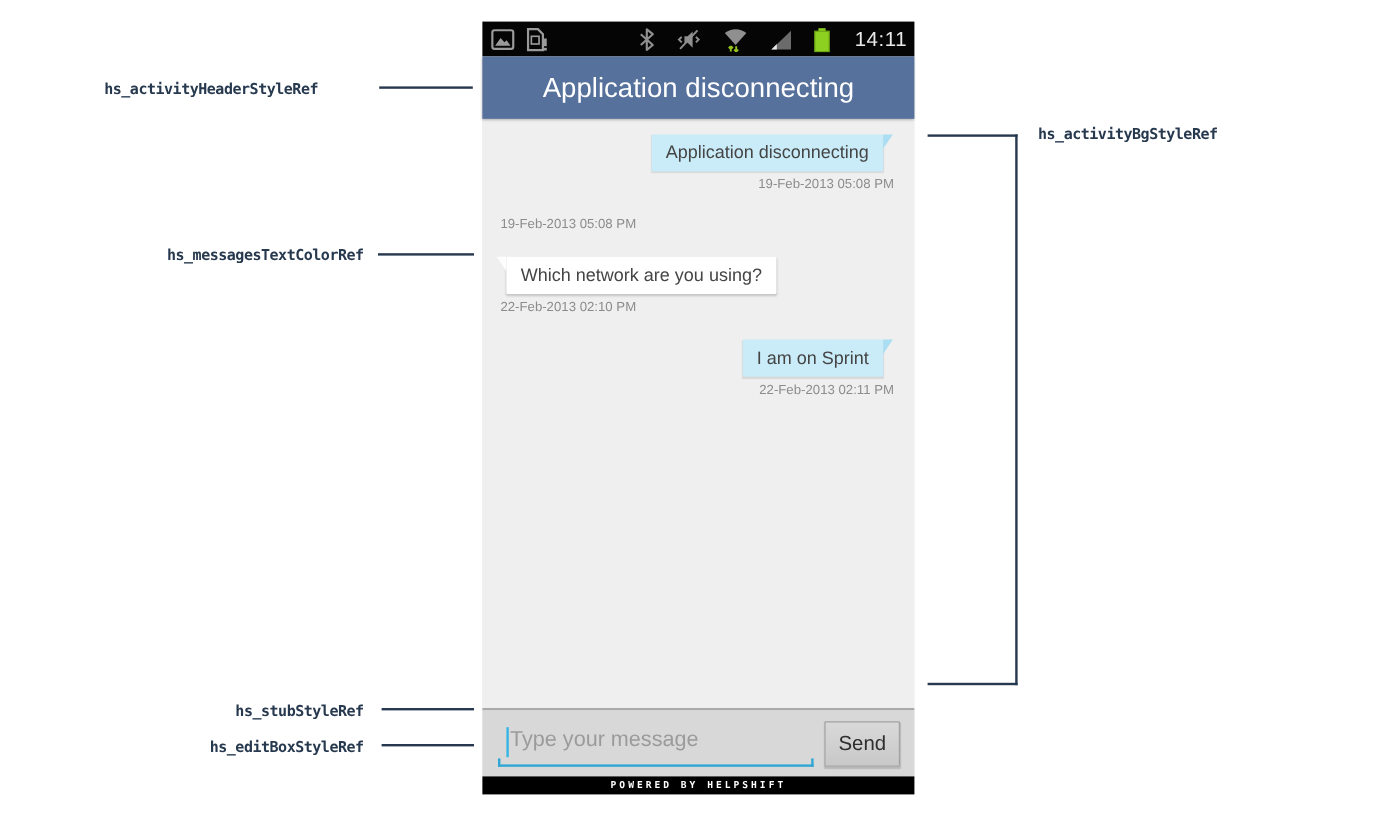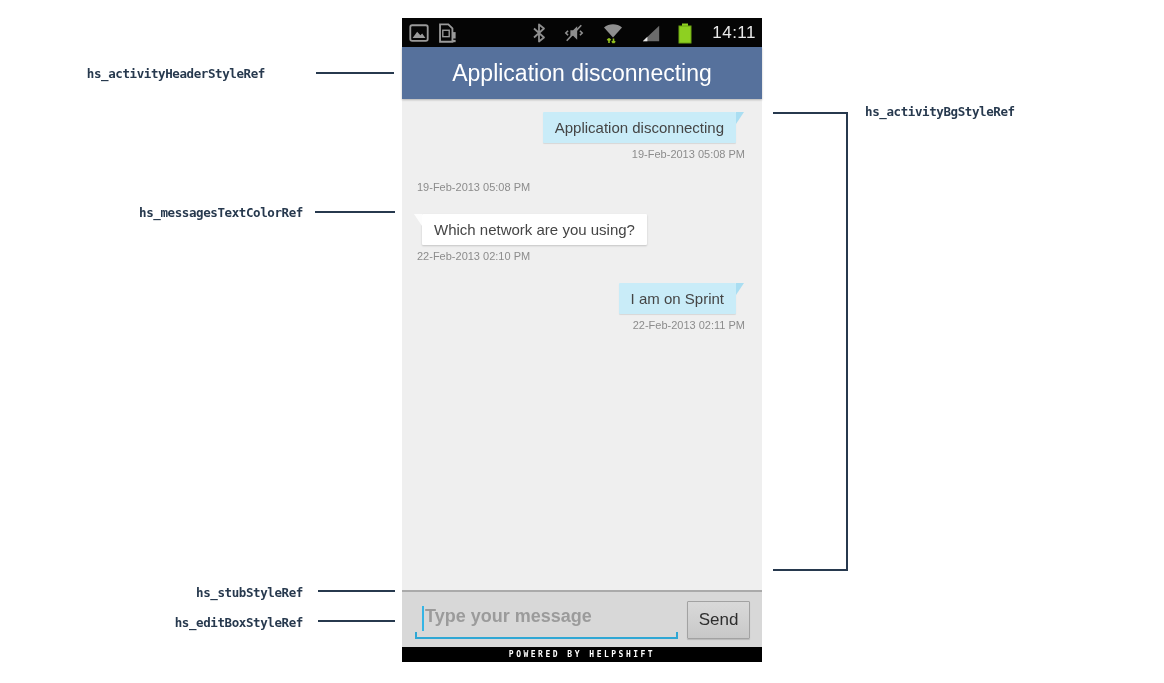--- a/index.html
+++ b/index.html
@@ -84,21 +84,20 @@
     border-bottom:2px solid #2fa7d4; }
   .edit-box::before, .edit-box::after {
     content:""; position:absolute; bottom:-2px; width:2px; height:7px; background:#2fa7d4;
   }
   .edit-box::before { left:0; }
   .edit-box::after  { right:0; }
   .edit-input {
     width:100%; height:100%; border:none; background:transparent; outline:none;
     font-family:"Liberation Sans", sans-serif; font-size:18px; color:#0369a1;
     padding:0 4px 4px 10px;
-    font-weight:bold;
   }
   .edit-input::placeholder { color:#9b9b9b; opacity:1; }
   .edit-cursor {
     position:absolute; left:7px; top:5px; width:2px; height:25px; background:#35b5e5;
   }
   .send-button {
     margin-left:9px; width:64px; height:38px;
     background:linear-gradient(#d9d9d9,#c8c8c8);
     border:1px solid #a2a2a2; border-radius:1px;
     font-family:"Liberation Sans", sans-serif; font-size:17px; color:#2e2e2e;

